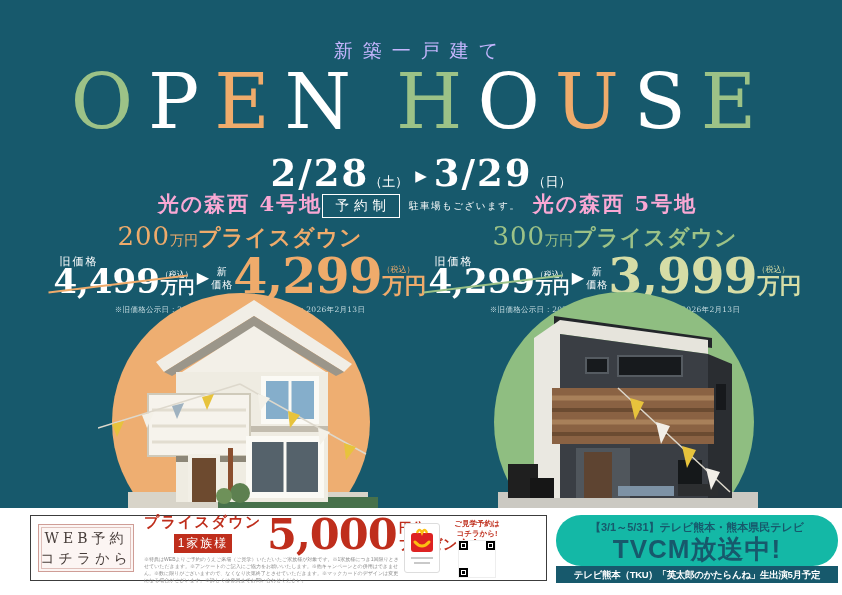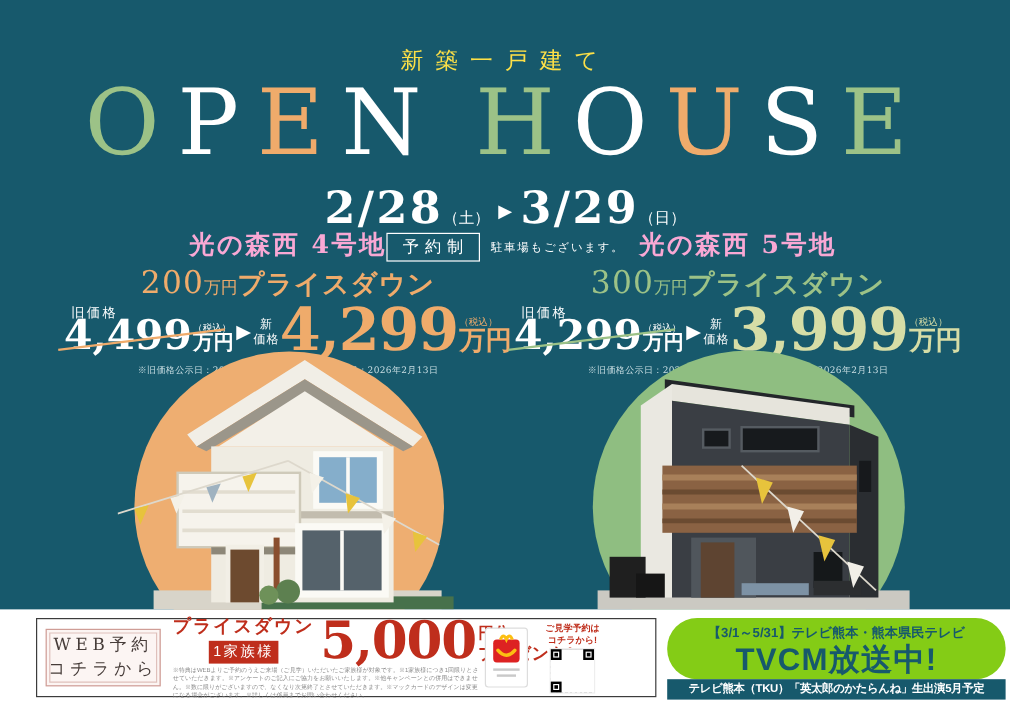--- a/index.html
+++ b/index.html
@@ -3,21 +3,21 @@
 <meta charset="utf-8">
 <style>
   html,body{margin:0;padding:0;background:#e8e8e8;}
   .poster{position:relative;width:842px;height:595px;background:#fff;overflow:hidden;
           font-family:"Liberation Sans",sans-serif;}
   .serif{font-family:"DejaVu Serif","Liberation Serif",serif;}
 
   
   .teal{position:absolute;left:0;top:0;width:842px;height:508px;background:#17596c;overflow:hidden;}
 
-  .subtitle{position:absolute;top:38px;left:0;right:0;text-align:center;color:#fde047;
+  .subtitle{position:absolute;top:38px;left:0;right:0;text-align:center;color:#c4b5fd;
             font-size:19px;letter-spacing:10px;}
   .main-title{position:absolute;top:64px;left:0;right:0;text-align:center;
               font-size:76px;line-height:1;letter-spacing:15px;font-weight:400;white-space:nowrap;}
   .t-w{color:#ffffff}.t-o{color:#efab6b}.t-g{color:#9cc287}
   .word-gap{margin-left:30px;}
 
   .date-row{position:absolute;top:151px;left:0;right:0;text-align:center;color:#fff;white-space:nowrap;}
   .d-num{font-size:37px;letter-spacing:2px;font-weight:600;}
   .d-day{font-size:13px;}
   .d-arrow{font-size:15px;margin:0 7px;position:relative;top:-5px;}
@@ -94,21 +94,21 @@
   .qr{width:36px;height:36px;margin:2px auto 0;position:relative;background:#fff;
       background-image:
         repeating-linear-gradient(0deg,#1a1a1a 0 2px,transparent 2px 5px),
         repeating-linear-gradient(90deg,#1a1a1a 0 2px,transparent 2px 4px);
       background-blend-mode:screen;outline:1px solid #eee;}
   .finder{position:absolute;width:9px;height:9px;border:2px solid #000;background:#fff;box-sizing:border-box;}
   .finder::after{content:"";position:absolute;left:1px;top:1px;width:3px;height:3px;background:#000;}
   .f1{left:0;top:0}.f2{right:0;top:0}.f3{left:0;bottom:0}
 
   .tvcm{position:absolute;left:556px;top:7px;width:282px;}
-  .tvcm-yellow{background:#84cc16;text-align:center;padding:5px 0 2px;border-radius:25px;}
+  .tvcm-yellow{background:#14b8a6;text-align:center;padding:5px 0 2px;border-radius:25px;}
   .tvcm-l1{color:#17596c;font-size:11px;font-weight:700;letter-spacing:0;}
   .tvcm-l2{color:#17596c;font-size:26px;font-weight:900;letter-spacing:1px;line-height:1.1;}
   .tvcm-bar{background:#17596c;color:#fff;font-size:9.5px;font-weight:700;text-align:center;
             height:17px;line-height:17px;letter-spacing:-0.3px;white-space:nowrap;}
 </style>
 </head>
 <body>
 
 <div class="poster">
 

